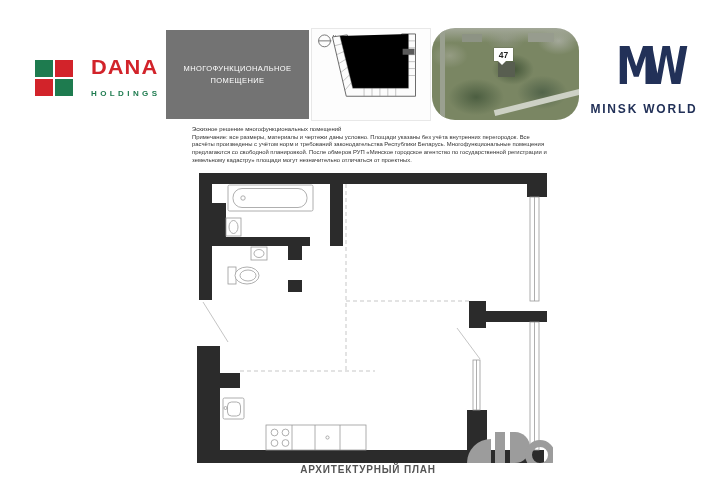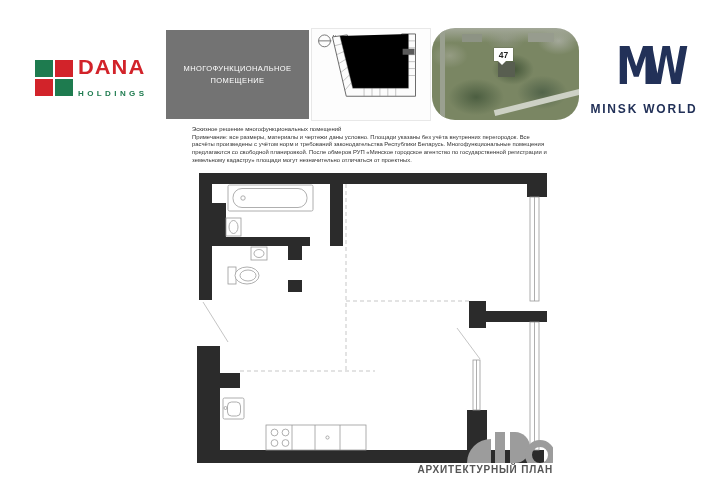--- a/index.html
+++ b/index.html
@@ -1,20 +1,20 @@
 <!DOCTYPE html>
 <html><head>
 <meta charset="utf-8">
 <style>
   html,body{margin:0;padding:0;background:#fff;}
   body{width:702px;height:487px;position:relative;font-family:"Liberation Sans","DejaVu Sans",sans-serif;overflow:hidden;}
   .page{position:absolute;inset:0;background:#fff;}
 
   
-  .dana-logo{position:absolute;left:35px;top:52px;width:130px;height:52px;display:flex;align-items:center;gap:5px;}
+  .dana-logo{position:absolute;left:35px;top:52px;width:130px;height:52px;display:flex;align-items:center;gap:18px;}
   .dana-squares{display:grid;grid-template-columns:18px 18px;grid-template-rows:17px 17px;gap:2px;}
   .sq{width:18px;height:17px;}
   .sq.g{background:#1e7b4f;} .sq.r{background:#d2232a;}
   .dana-text{display:flex;flex-direction:column;align-items:flex-start;}
   .dana-brand{font-size:21px;font-weight:bold;color:#d2232a;letter-spacing:1px;line-height:0.9;transform:scaleX(1.04);transform-origin:left;}
   .dana-sub{font-size:8px;font-weight:bold;color:#1e7b4f;letter-spacing:3.4px;margin-top:12px;}
 
   .unit-card{position:absolute;left:166px;top:30px;width:143px;height:89px;background:#737373;color:#fff;
     display:flex;flex-direction:column;justify-content:center;align-items:center;text-align:center;
     font-size:7.5px;letter-spacing:0.4px;line-height:1.55;}
@@ -46,21 +46,21 @@
   .mw-mark{width:56px;height:54px;}
   .mw-word{font-size:12px;font-weight:bold;color:#223158;letter-spacing:1.8px;white-space:nowrap;margin-top:12px;}
 
   
   .disclaimer{position:absolute;left:192px;top:126px;width:360px;font-size:5.9px;color:#333;line-height:1.3;}
   .disclaimer .t{display:block;}
 
   
   .plan{position:absolute;left:183px;top:170px;width:370px;height:300px;}
   .plan svg{display:block;width:100%;height:100%;}
-  .caption{position:absolute;left:183px;top:464px;width:370px;text-align:right;
+  .caption{position:absolute;left:183px;top:464px;width:370px;text-align:center;
     font-size:10px;font-weight:600;color:#555;letter-spacing:0.8px;}
 </style>
 </head>
 <body>
 
 <div class="page">
 
   <div class="dana-logo">
     <div class="dana-squares">
       <div class="sq g"></div>

